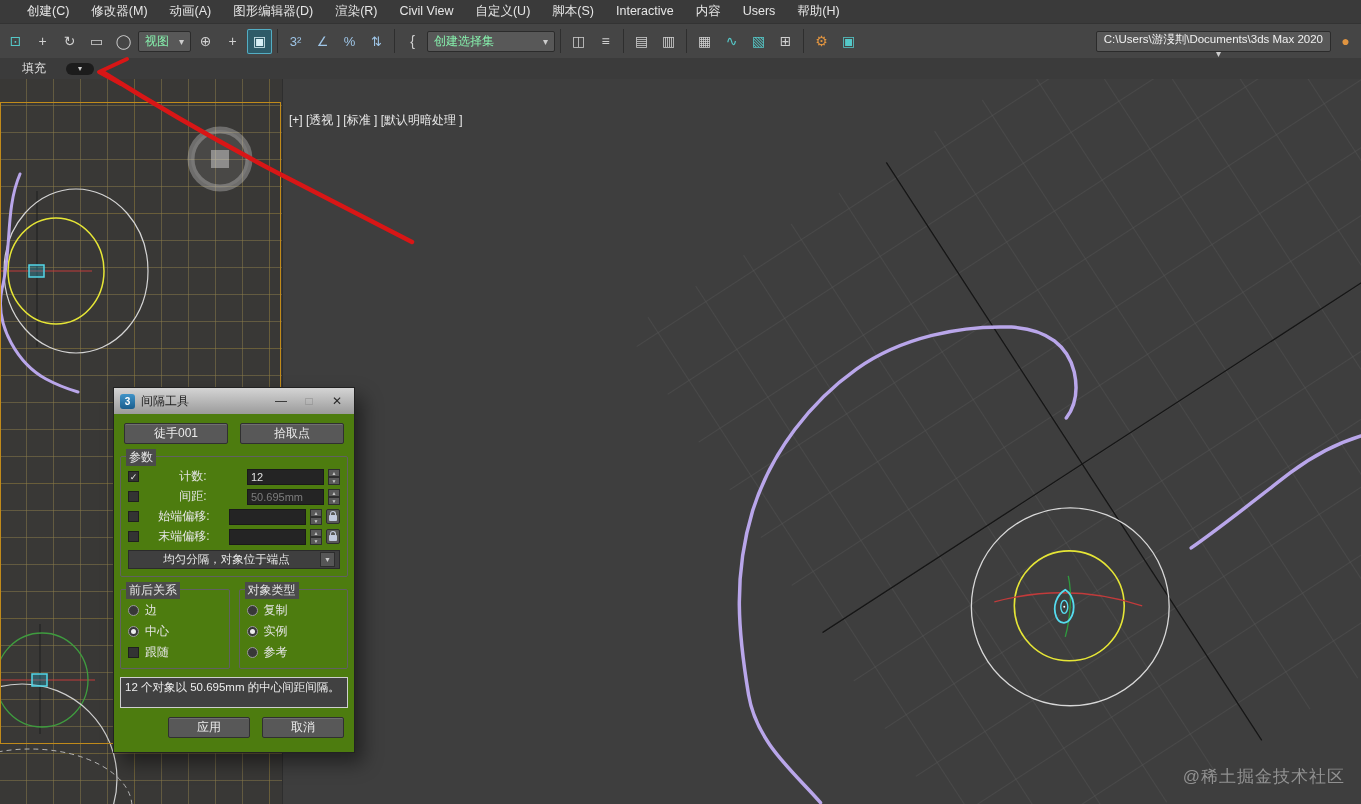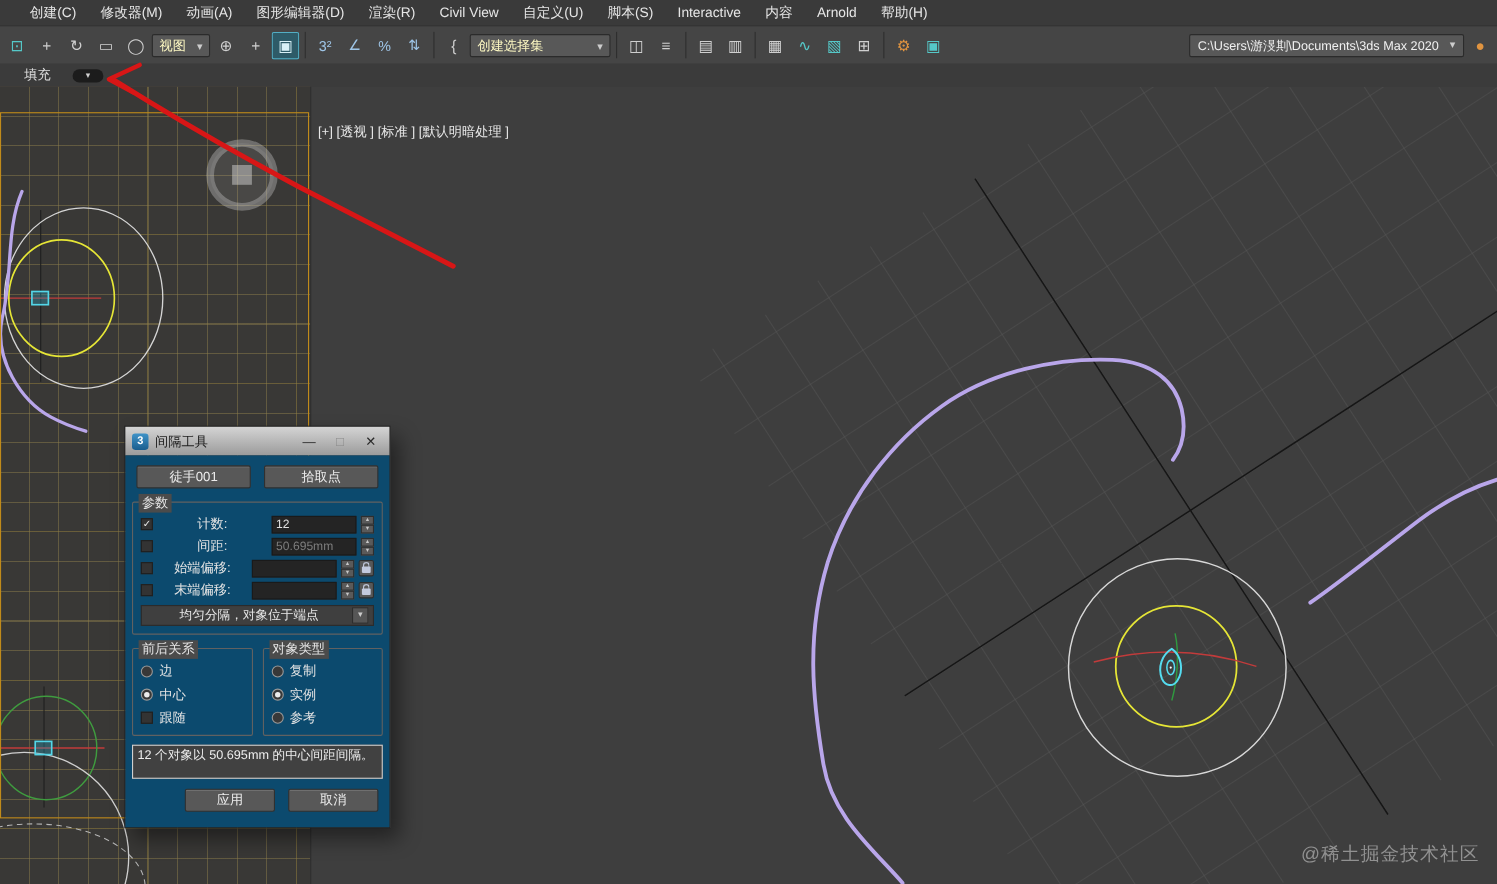--- a/index.html
+++ b/index.html
@@ -14,25 +14,25 @@
 
   
   .toolbar { height:34px; background:#454545; display:flex; align-items:center; padding:0 3px; gap:2px; }
   .tb-icon { width:25px; height:25px; display:flex; align-items:center; justify-content:center;
              color:#cfcfcf; font-size:14px; border-radius:2px; cursor:default; }
   .tb-icon.teal { color:#55c8c8; }
   .tb-icon.blue { color:#9fc6e8; font-size:13px; }
   .tb-icon.orange { color:#e09440; }
   .tb-icon.active { background:#2e5b68; box-shadow:inset 0 0 0 1px #53aec4; color:#d8f0f6; }
   .tb-sep { width:1px; height:24px; background:#2e2e2e; margin:0 3px; }
-  .tb-dd { height:21px; background:#585858; border:1px solid #2b2b2b; border-radius:2px; color:#fef9c3;
+  .tb-dd { height:21px; background:#585858; border:1px solid #2b2b2b; border-radius:2px; color:#86efac;
            font-size:12px; display:flex; align-items:center; padding:0 6px; cursor:default; }
   .tb-dd .dd-arrow::before { content:"▾"; font-size:10px; color:#cdcdcd; margin-left:10px; }
   .path-box { height:21px; background:#585858; border:1px solid #2b2b2b; border-radius:2px; color:#f0f0f0;
-              font-size:11.5px; display:flex; align-items:center; padding:0 7px; margin-left:auto; }
+              font-size:11.5px; display:flex; align-items:center; padding:0 7px; margin-left:auto;flex-direction:column; }
   .path-box .dd-arrow::before { content:"▾"; font-size:10px; color:#cdcdcd; margin-left:10px; }
 
   
   .subbar { height:21px; background:#3b3b3b; display:flex; align-items:center; padding-left:22px;
             color:#e0e0e0; font-size:12px; gap:20px;text-align:center; }
   .mini-dd { width:28px; height:12px; background:#1c1c1c; border-radius:6px; display:flex;
              align-items:center; justify-content:center; color:#cfcfcf; }
   .mini-dd::before { content:"▾"; font-size:8px; }
 
   
@@ -54,21 +54,21 @@
   
   .dialog { position:absolute; left:113px; top:387px; width:242px; z-index:40;
             box-shadow:8px 10px 18px rgba(0,0,0,0.45); border:1px solid #222; font-size:12px; }
   .d-title { height:26px; background:linear-gradient(#d4d4d4,#9b9b9b); display:flex; align-items:center;
              padding:0 6px; gap:6px; }
   .d-logo { width:15px; height:15px; background:linear-gradient(#3f93c8,#1a5e8e); border-radius:3px;
             color:#fff; font-size:10px; font-weight:bold; display:flex; align-items:center; justify-content:center; }
   .d-title-text { flex:1; color:#1c1c1c; font-size:12px; }
   .d-btn { width:22px; text-align:center; color:#2a2a2a; font-size:12px; cursor:default; }
   .d-btn.dim { color:#8a8a8a; }
-  .d-body { background:#0c4a6e; color:#e4e4e4; padding:5px 0 8px; }
+  .d-body { background:#4d7c0f; color:#e4e4e4; padding:5px 0 8px; }
 
   .pick-row { display:grid; grid-template-columns:1fr 1fr; gap:12px; margin:4px 10px 6px; }
   .d-btnw { height:21px; background:#585858; border:1px solid #303030; box-shadow:inset 0 1px 0 #6f6f6f;
             border-radius:2px; color:#ececec; font-size:12px; font-family:inherit; cursor:default; }
 
   .group { position:relative; border:1px solid #616161; border-radius:2px; }
   .gtitle { position:absolute; top:-8px; left:5px; background:#4b4b4b; padding:0 3px; font-size:12px; color:#e4e4e4; }
   .group.params { margin:12px 6px 6px; padding:8px 5px 7px;text-align:center; }
 
   .prow { display:flex; align-items:center; margin:3px 2px 3px 2px; gap:4px; }
@@ -122,21 +122,21 @@
     <span class="mi">创建(C)</span>
     <span class="mi">修改器(M)</span>
     <span class="mi">动画(A)</span>
     <span class="mi">图形编辑器(D)</span>
     <span class="mi">渲染(R)</span>
     <span class="mi">Civil View</span>
     <span class="mi">自定义(U)</span>
     <span class="mi">脚本(S)</span>
     <span class="mi">Interactive</span>
     <span class="mi">内容</span>
-    <span class="mi">Arnold</span>
+    <span class="mi">Users</span>
     <span class="mi">帮助(H)</span>
   </div>
 
   <div class="toolbar">
     <span class="tb-icon teal">⊡</span>
     <span class="tb-icon">+</span>
     <span class="tb-icon">↻</span>
     <span class="tb-icon">▭</span>
     <span class="tb-icon">◯</span>
     <div class="tb-dd">

